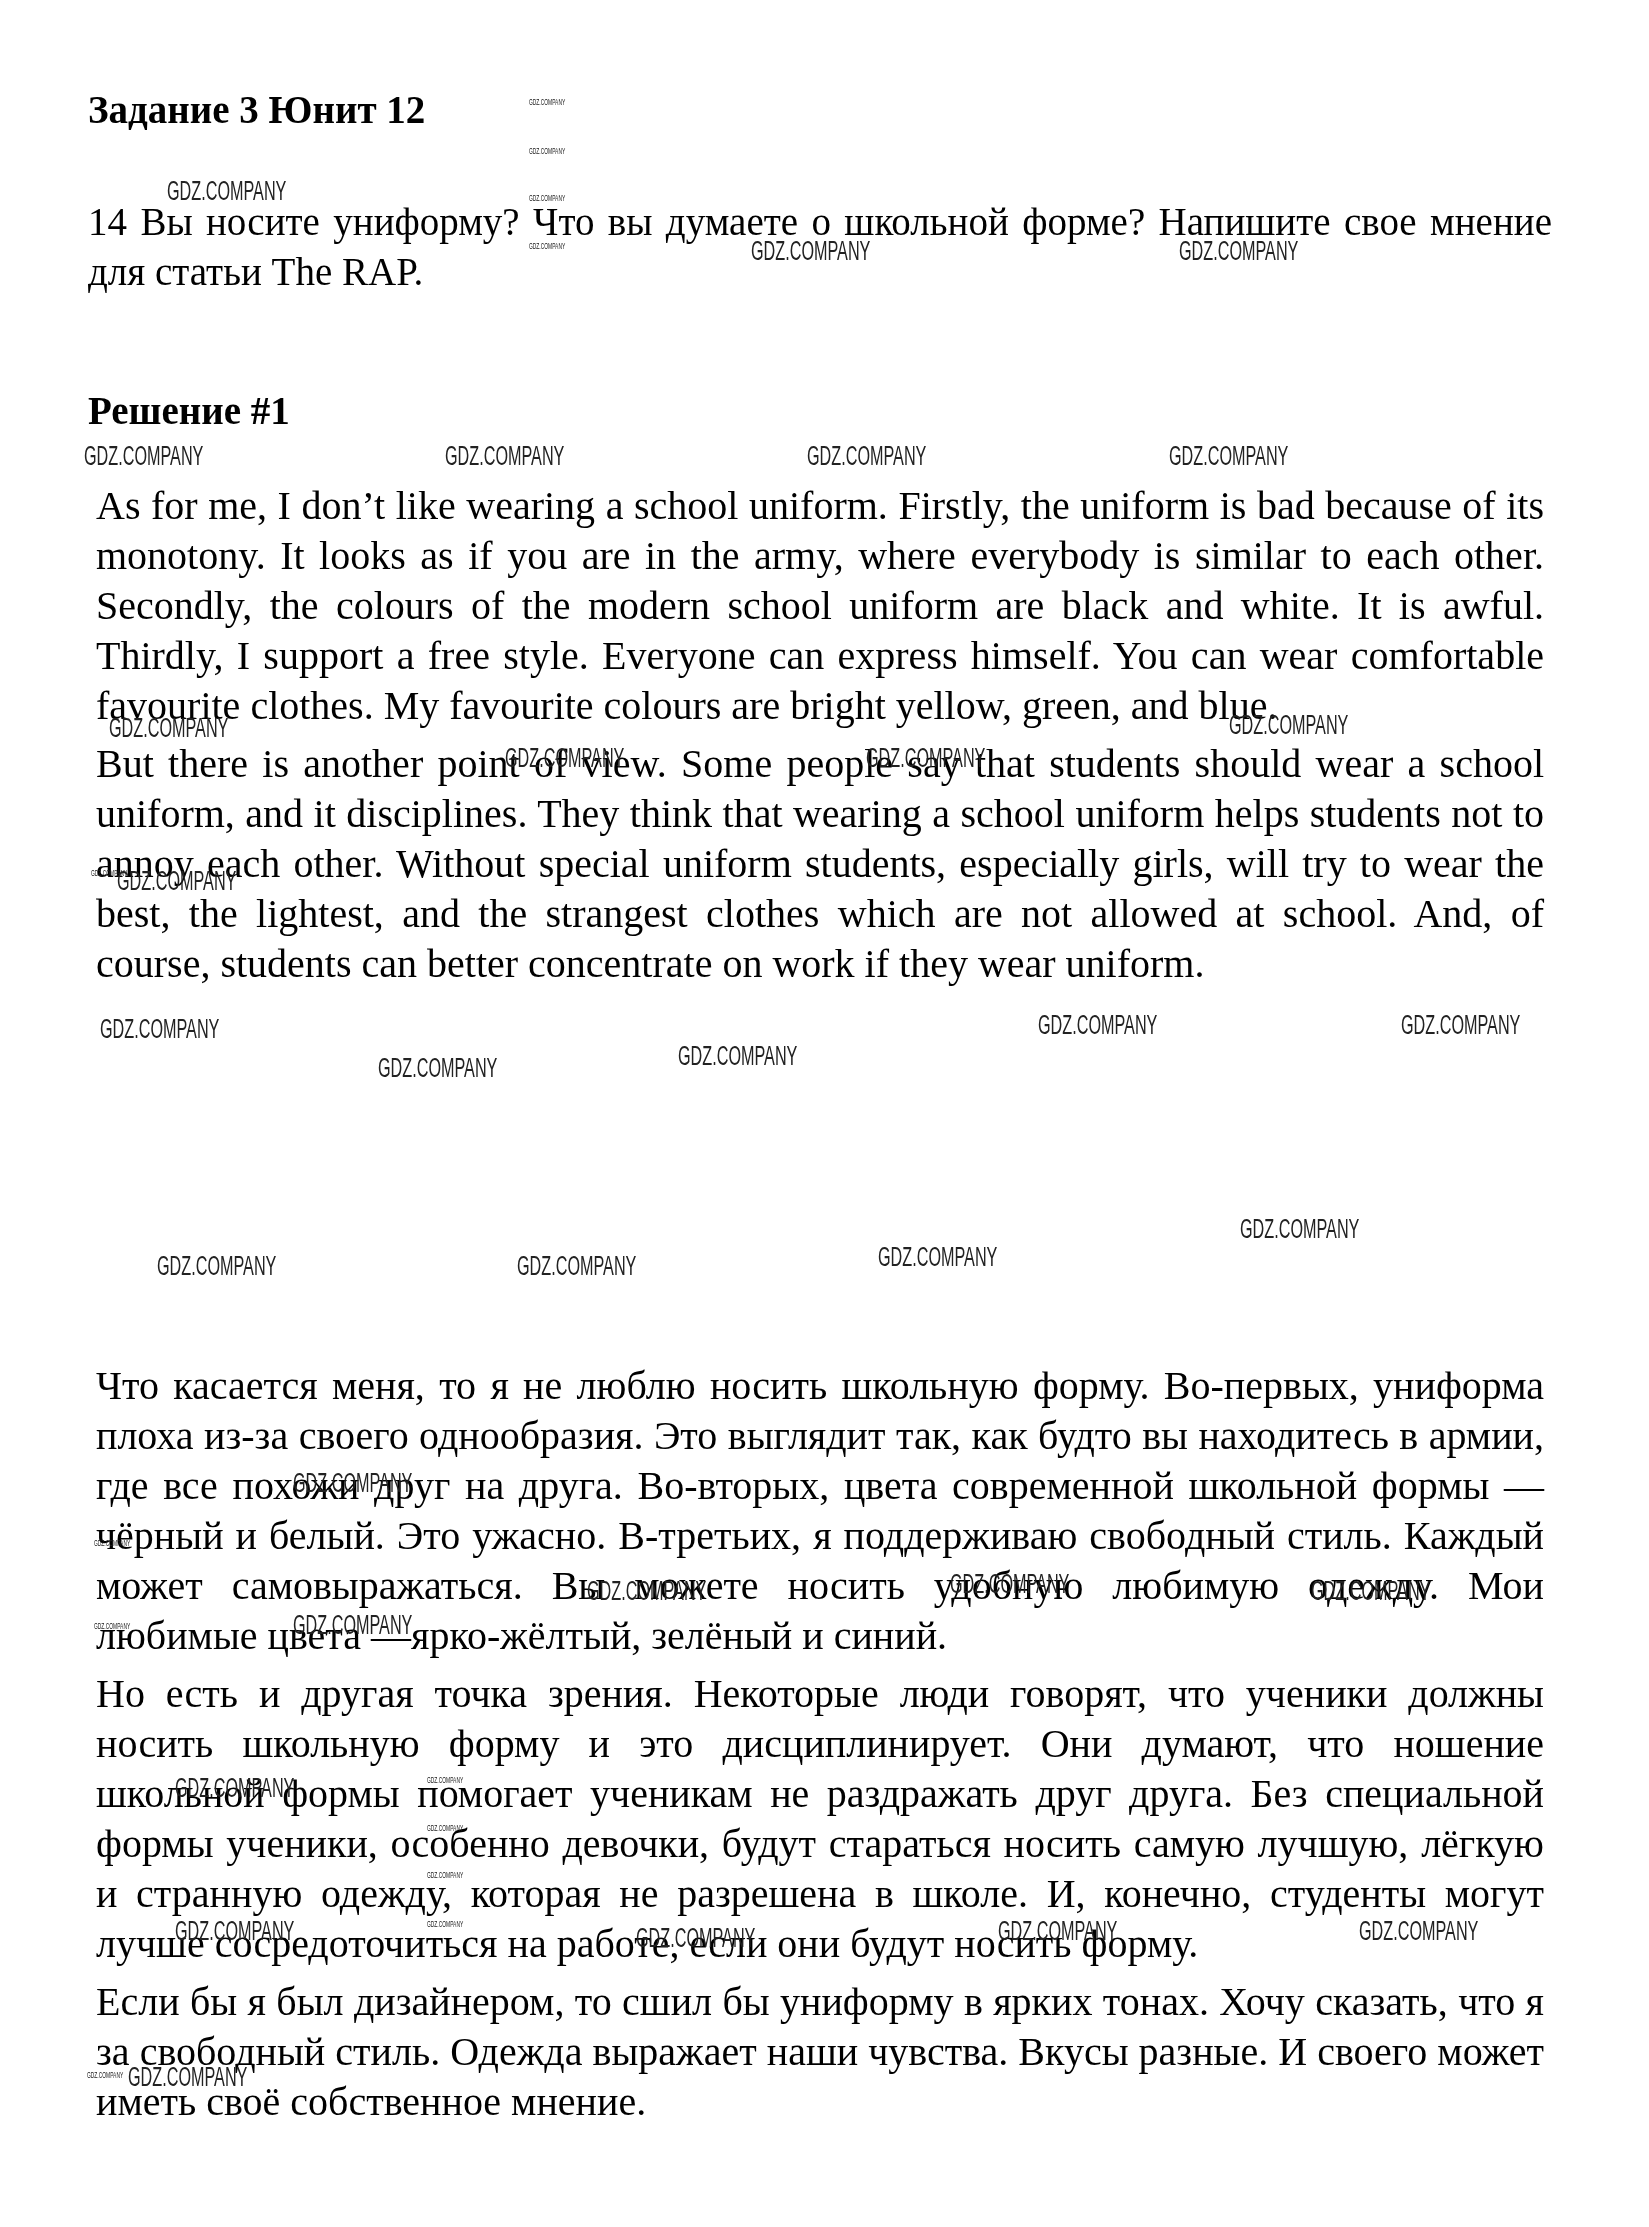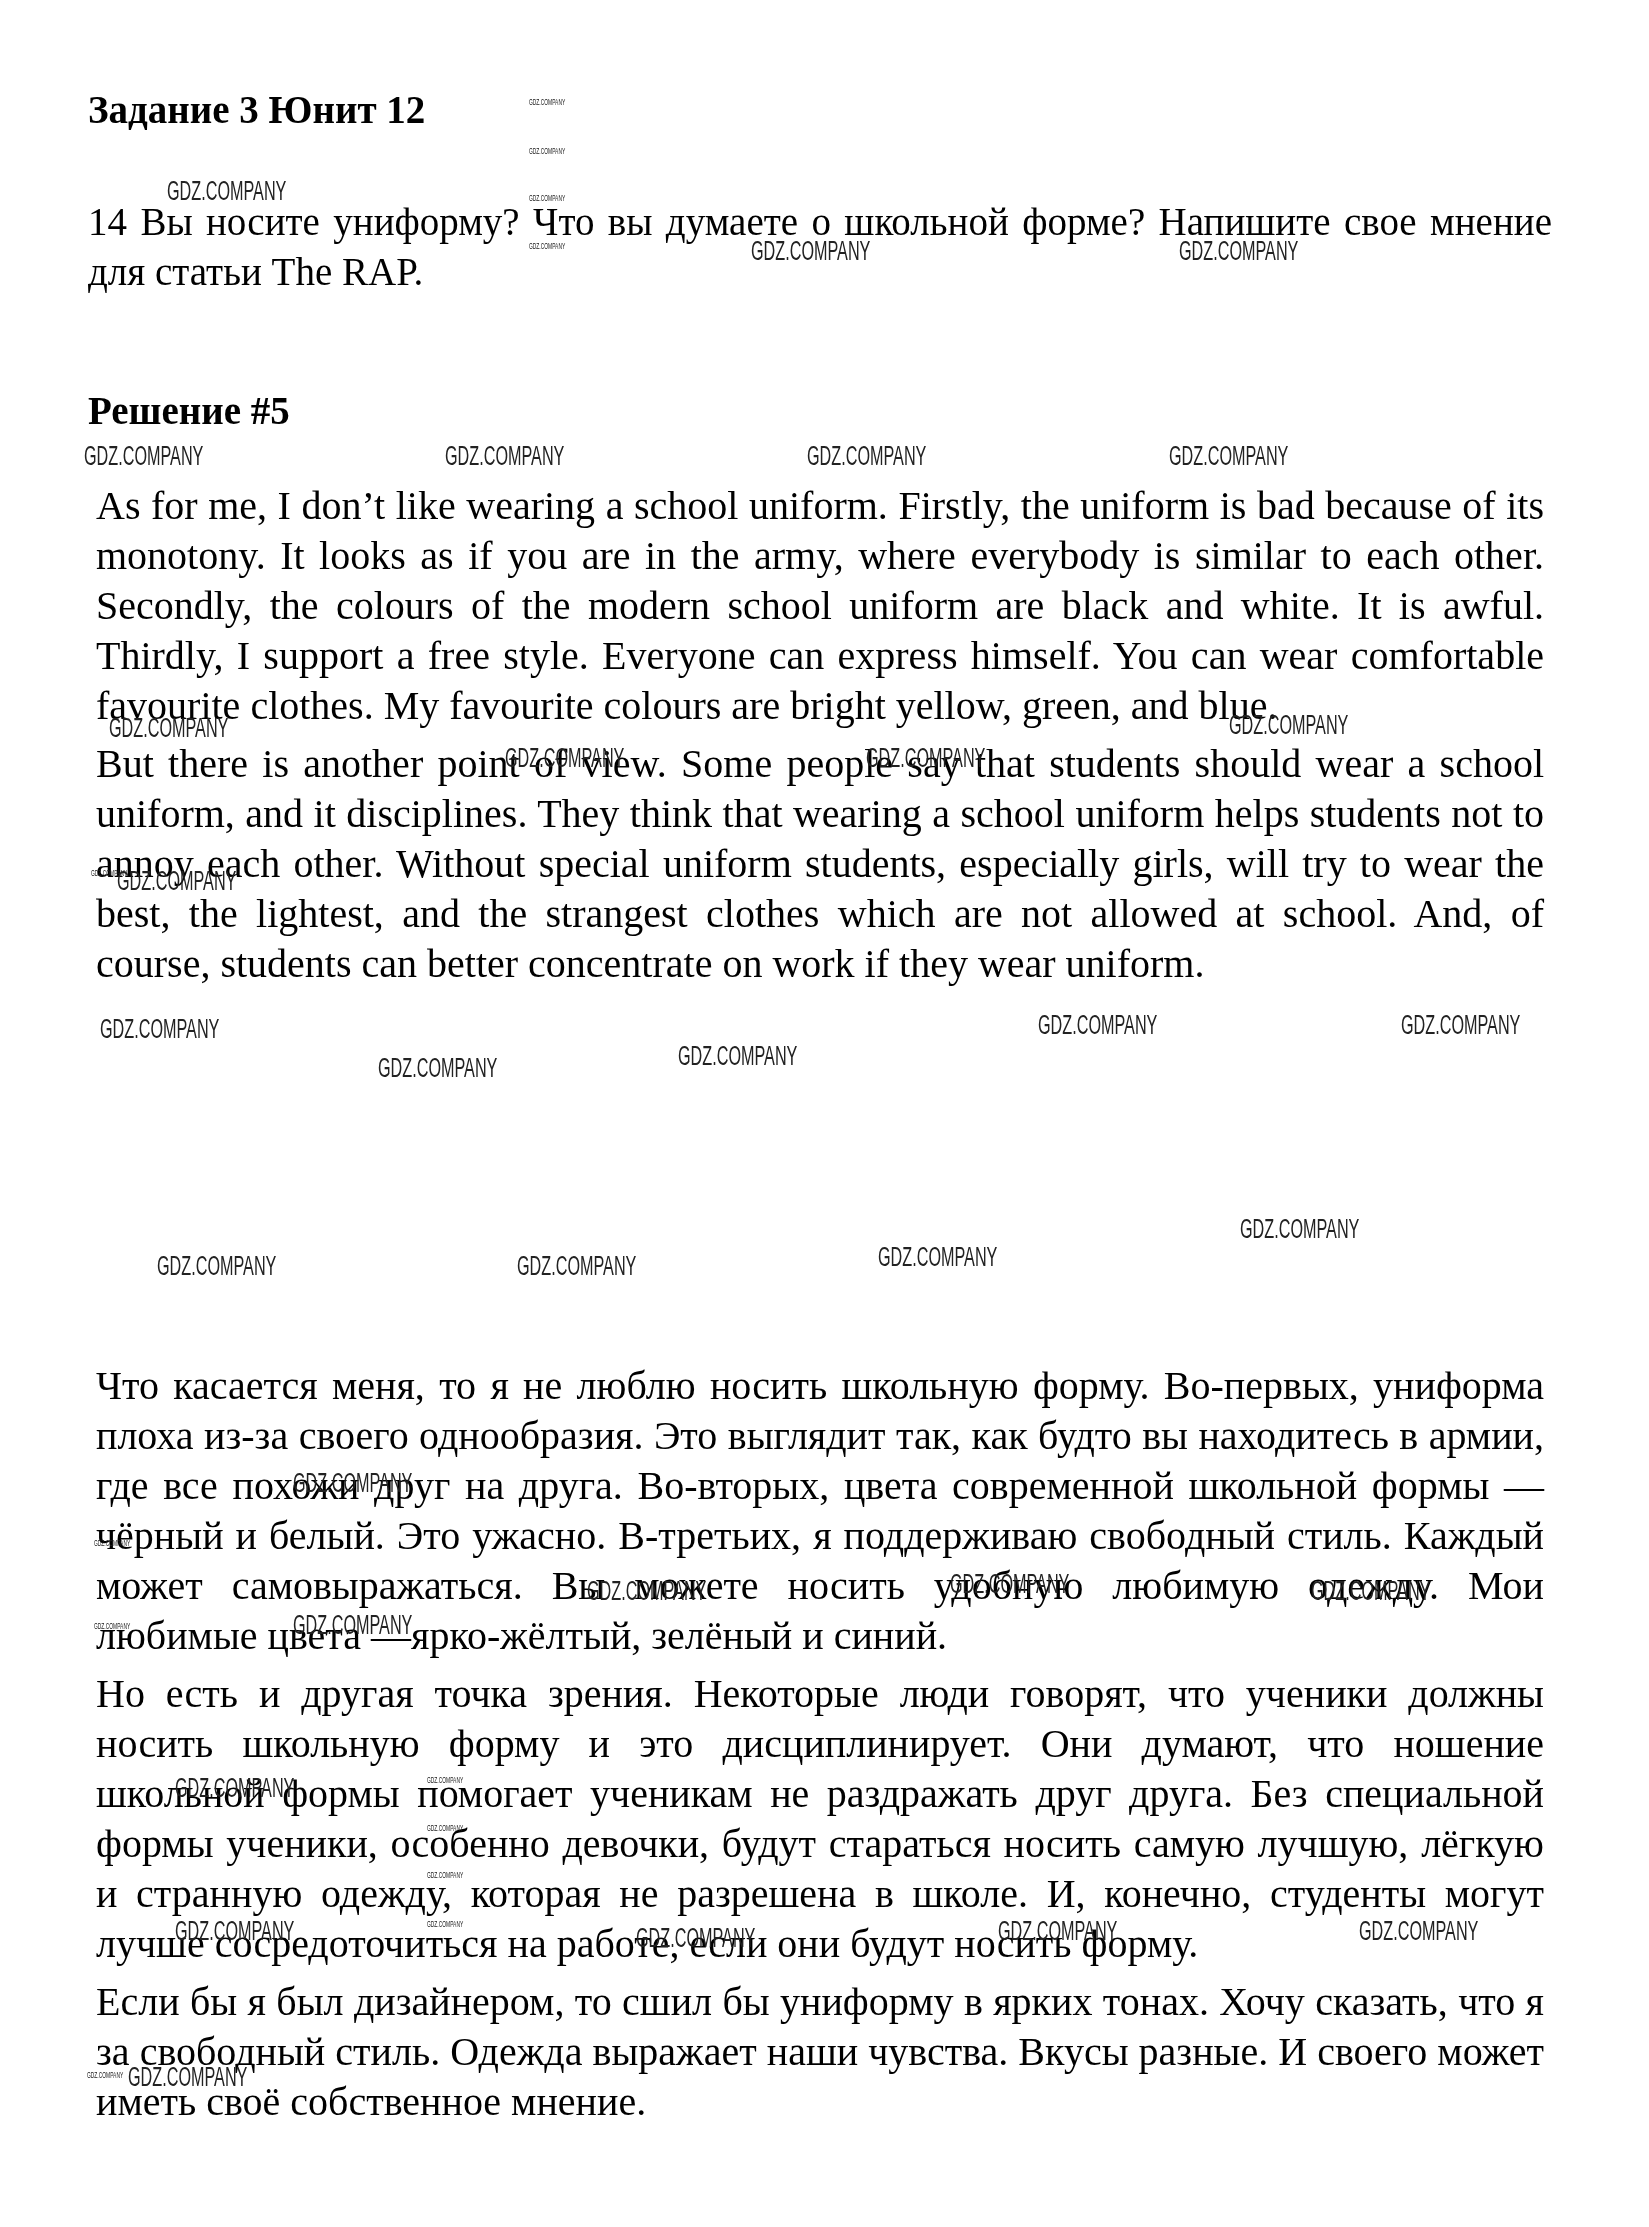--- a/index.html
+++ b/index.html
@@ -16,21 +16,21 @@
   .wm { position: absolute; font-family: "Liberation Sans", "DejaVu Sans", sans-serif; color: #222; transform: scaleX(0.6); transform-origin: left top; white-space: nowrap; letter-spacing: 0px; pointer-events: none; }
   .wm-m { font-size: 27px; }
   .wm-s { font-size: 8.2px; }
 </style>
 </head>
 <body>
 
 <div class="page">
   <div class="task-title">Задание 3 Юнит 12</div>
   <div class="question">14 Вы носите униформу? Что вы думаете о школьной форме? Напишите свое мнение для статьи The RAP.</div>
-  <div class="solution-title">Решение #5</div>
+  <div class="solution-title">Решение #1</div>
 
   <div class="para p-en">
     <p>As for me, I don’t like wearing a school uniform. Firstly, the uniform is bad because of its monotony. It looks as if you are in the army, where everybody is similar to each other. Secondly, the colours of the modern school uniform are black and white. It is awful. Thirdly, I support a free style. Everyone can express himself. You can wear comfortable favourite clothes. My favourite colours are bright yellow, green, and blue.</p>
     <p>But there is another point of view. Some people say that students should wear a school uniform, and it disciplines. They think that wearing a school uniform helps students not to annoy each other. Without special uniform students, especially girls, will try to wear the best, the lightest, and the strangest clothes which are not allowed at school. And, of course, students can better concentrate on work if they wear uniform.</p>
   </div>
 
   <div class="para p-ru">
     <p>Что касается меня, то я не люблю носить школьную форму. Во-первых, униформа плоха из-за своего однообразия. Это выглядит так, как будто вы находитесь в армии, где все похожи друг на друга. Во-вторых, цвета современной школьной формы — чёрный и белый. Это ужасно. В-третьих, я поддерживаю свободный стиль. Каждый может самовыражаться. Вы можете носить удобную любимую одежду. Мои любимые цвета —ярко-жёлтый, зелёный и синий.</p>
     <p>Но есть и другая точка зрения. Некоторые люди говорят, что ученики должны носить школьную форму и это дисциплинирует. Они думают, что ношение школьной формы помогает ученикам не раздражать друг друга. Без специальной формы ученики, особенно девочки, будут стараться носить самую лучшую, лёгкую и странную одежду, которая не разрешена в школе. И, конечно, студенты могут лучше сосредоточиться на работе, если они будут носить форму.</p>
     <p>Если бы я был дизайнером, то сшил бы униформу в ярких тонах. Хочу сказать, что я за свободный стиль. Одежда выражает наши чувства. Вкусы разные. И своего может иметь своё собственное мнение.</p>

